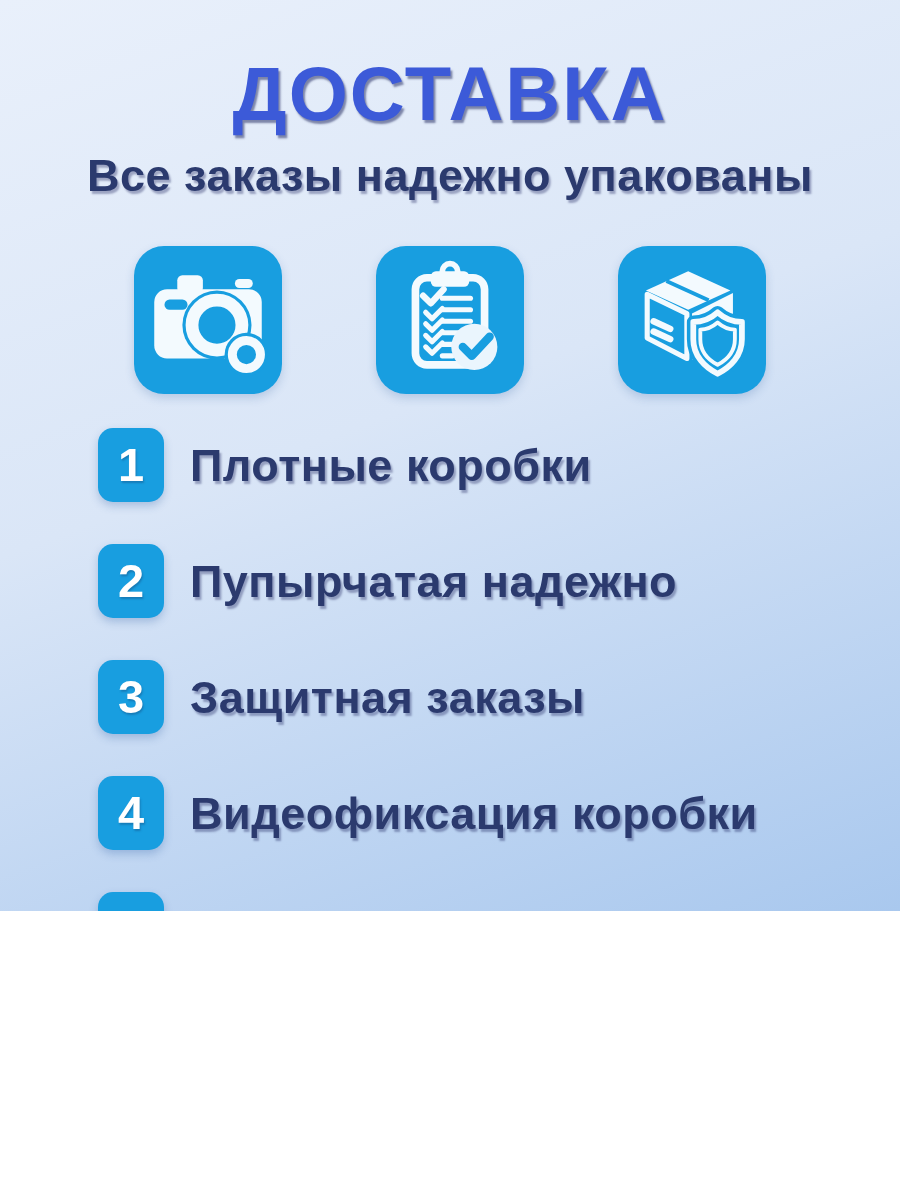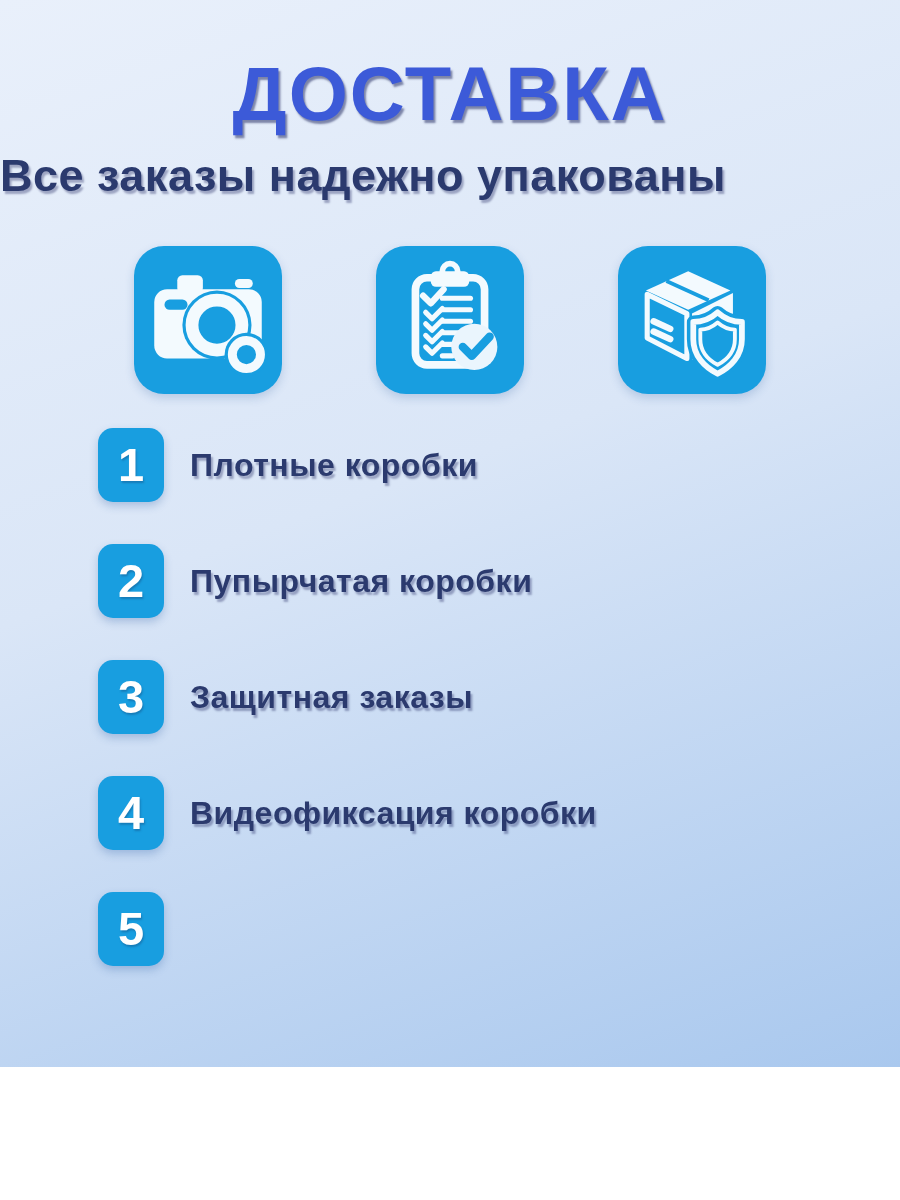--- a/index.html
+++ b/index.html
@@ -8,37 +8,37 @@
     --text-navy:#2B3A6E;
     --icon-white:#F3FAFE;
     --bg-top:#E9F0FB;
     --bg-mid:#DAE6F7;
     --bg-bottom:#A9C8EE;
   }
   html,body{margin:0;padding:0;}
   body{font-family:"Liberation Sans","DejaVu Sans",sans-serif;}
   .page{
     position:relative;
-    width:900px;height:1067px;
+    width:900px;height:911px;
     overflow:hidden;
     background:linear-gradient(160deg,var(--bg-top) 0%,var(--bg-mid) 45%,var(--bg-bottom) 100%);
   }
   .page-title{
     margin:52px 0 0 0;
     text-align:center;
     font-size:76px;
     line-height:1.1;
     font-weight:bold;
     letter-spacing:2px;
     color:var(--title-blue);
     text-shadow:2px 3px 2px rgba(22,30,88,0.5);
   }
   .page-subtitle{
     margin:12px 0 0 0;
-    text-align:left;
+    text-align:center;
     font-size:45px;
     line-height:56px;
     font-weight:bold;
     letter-spacing:0.5px;
     color:var(--text-navy);
     text-shadow:2px 3px 2px rgba(22,30,88,0.35);
   }
   .icons-row{
     margin-top:42px;
     display:flex;
@@ -69,21 +69,21 @@
     background:var(--accent-blue);
     box-shadow:0 4px 8px rgba(40,90,160,0.28);
     display:flex;align-items:center;justify-content:center;
     color:#FFFFFF;
     font-size:47px;
     font-weight:bold;
     text-shadow:1px 2px 2px rgba(20,60,110,0.35);
   }
   .item-text{
     padding-top:9px;
-    font-size:32px;
+    font-size:45px;
     line-height:57px;
     font-weight:bold;
     letter-spacing:0.5px;
     color:var(--text-navy);
     text-shadow:2px 3px 2px rgba(22,30,88,0.35);
     white-space:pre-line;
   }
 </style>
 </head>
 <body>
@@ -151,21 +151,21 @@
 
   <div class="list">
 
     <div class="list-item">
       <div class="num-badge">1</div>
       <div class="item-text">Плотные коробки</div>
     </div>
 
     <div class="list-item">
       <div class="num-badge">2</div>
-      <div class="item-text">Пупырчатая коробки</div>
+      <div class="item-text">Пупырчатая надежно</div>
     </div>
 
     <div class="list-item">
       <div class="num-badge">3</div>
       <div class="item-text">Защитная заказы</div>
     </div>
 
     <div class="list-item">
       <div class="num-badge">4</div>
       <div class="item-text">Видеофиксация коробки</div>

